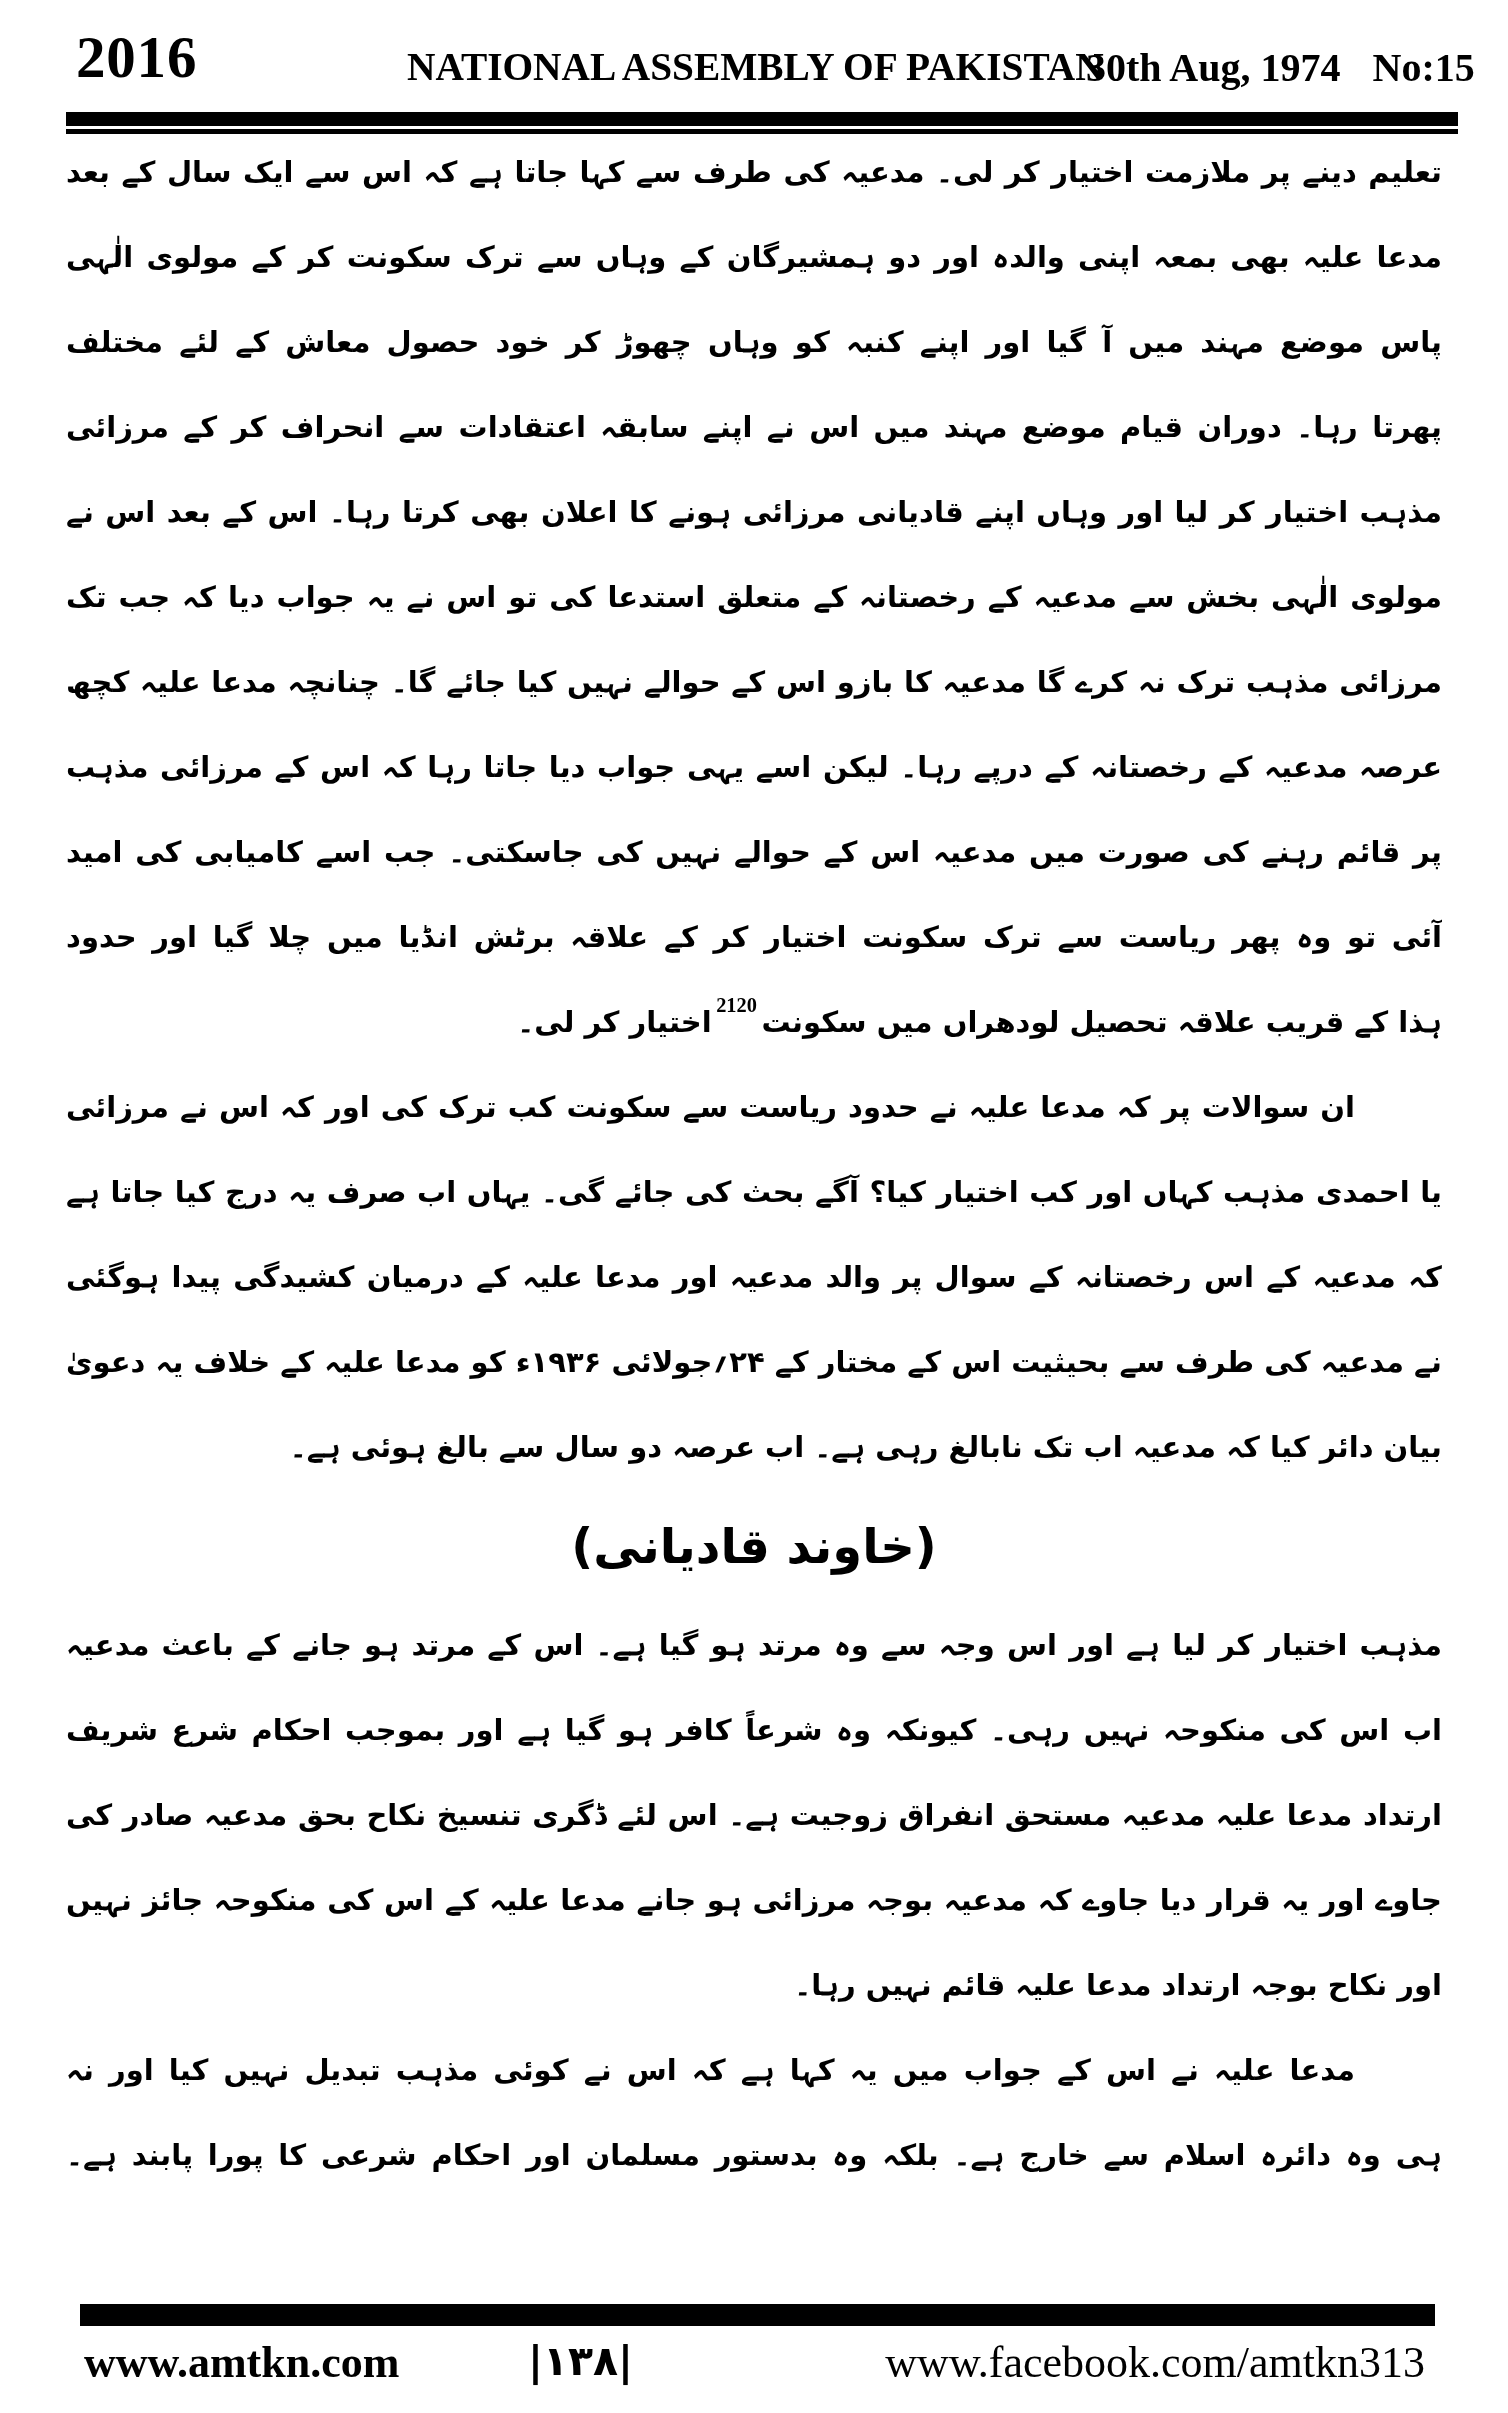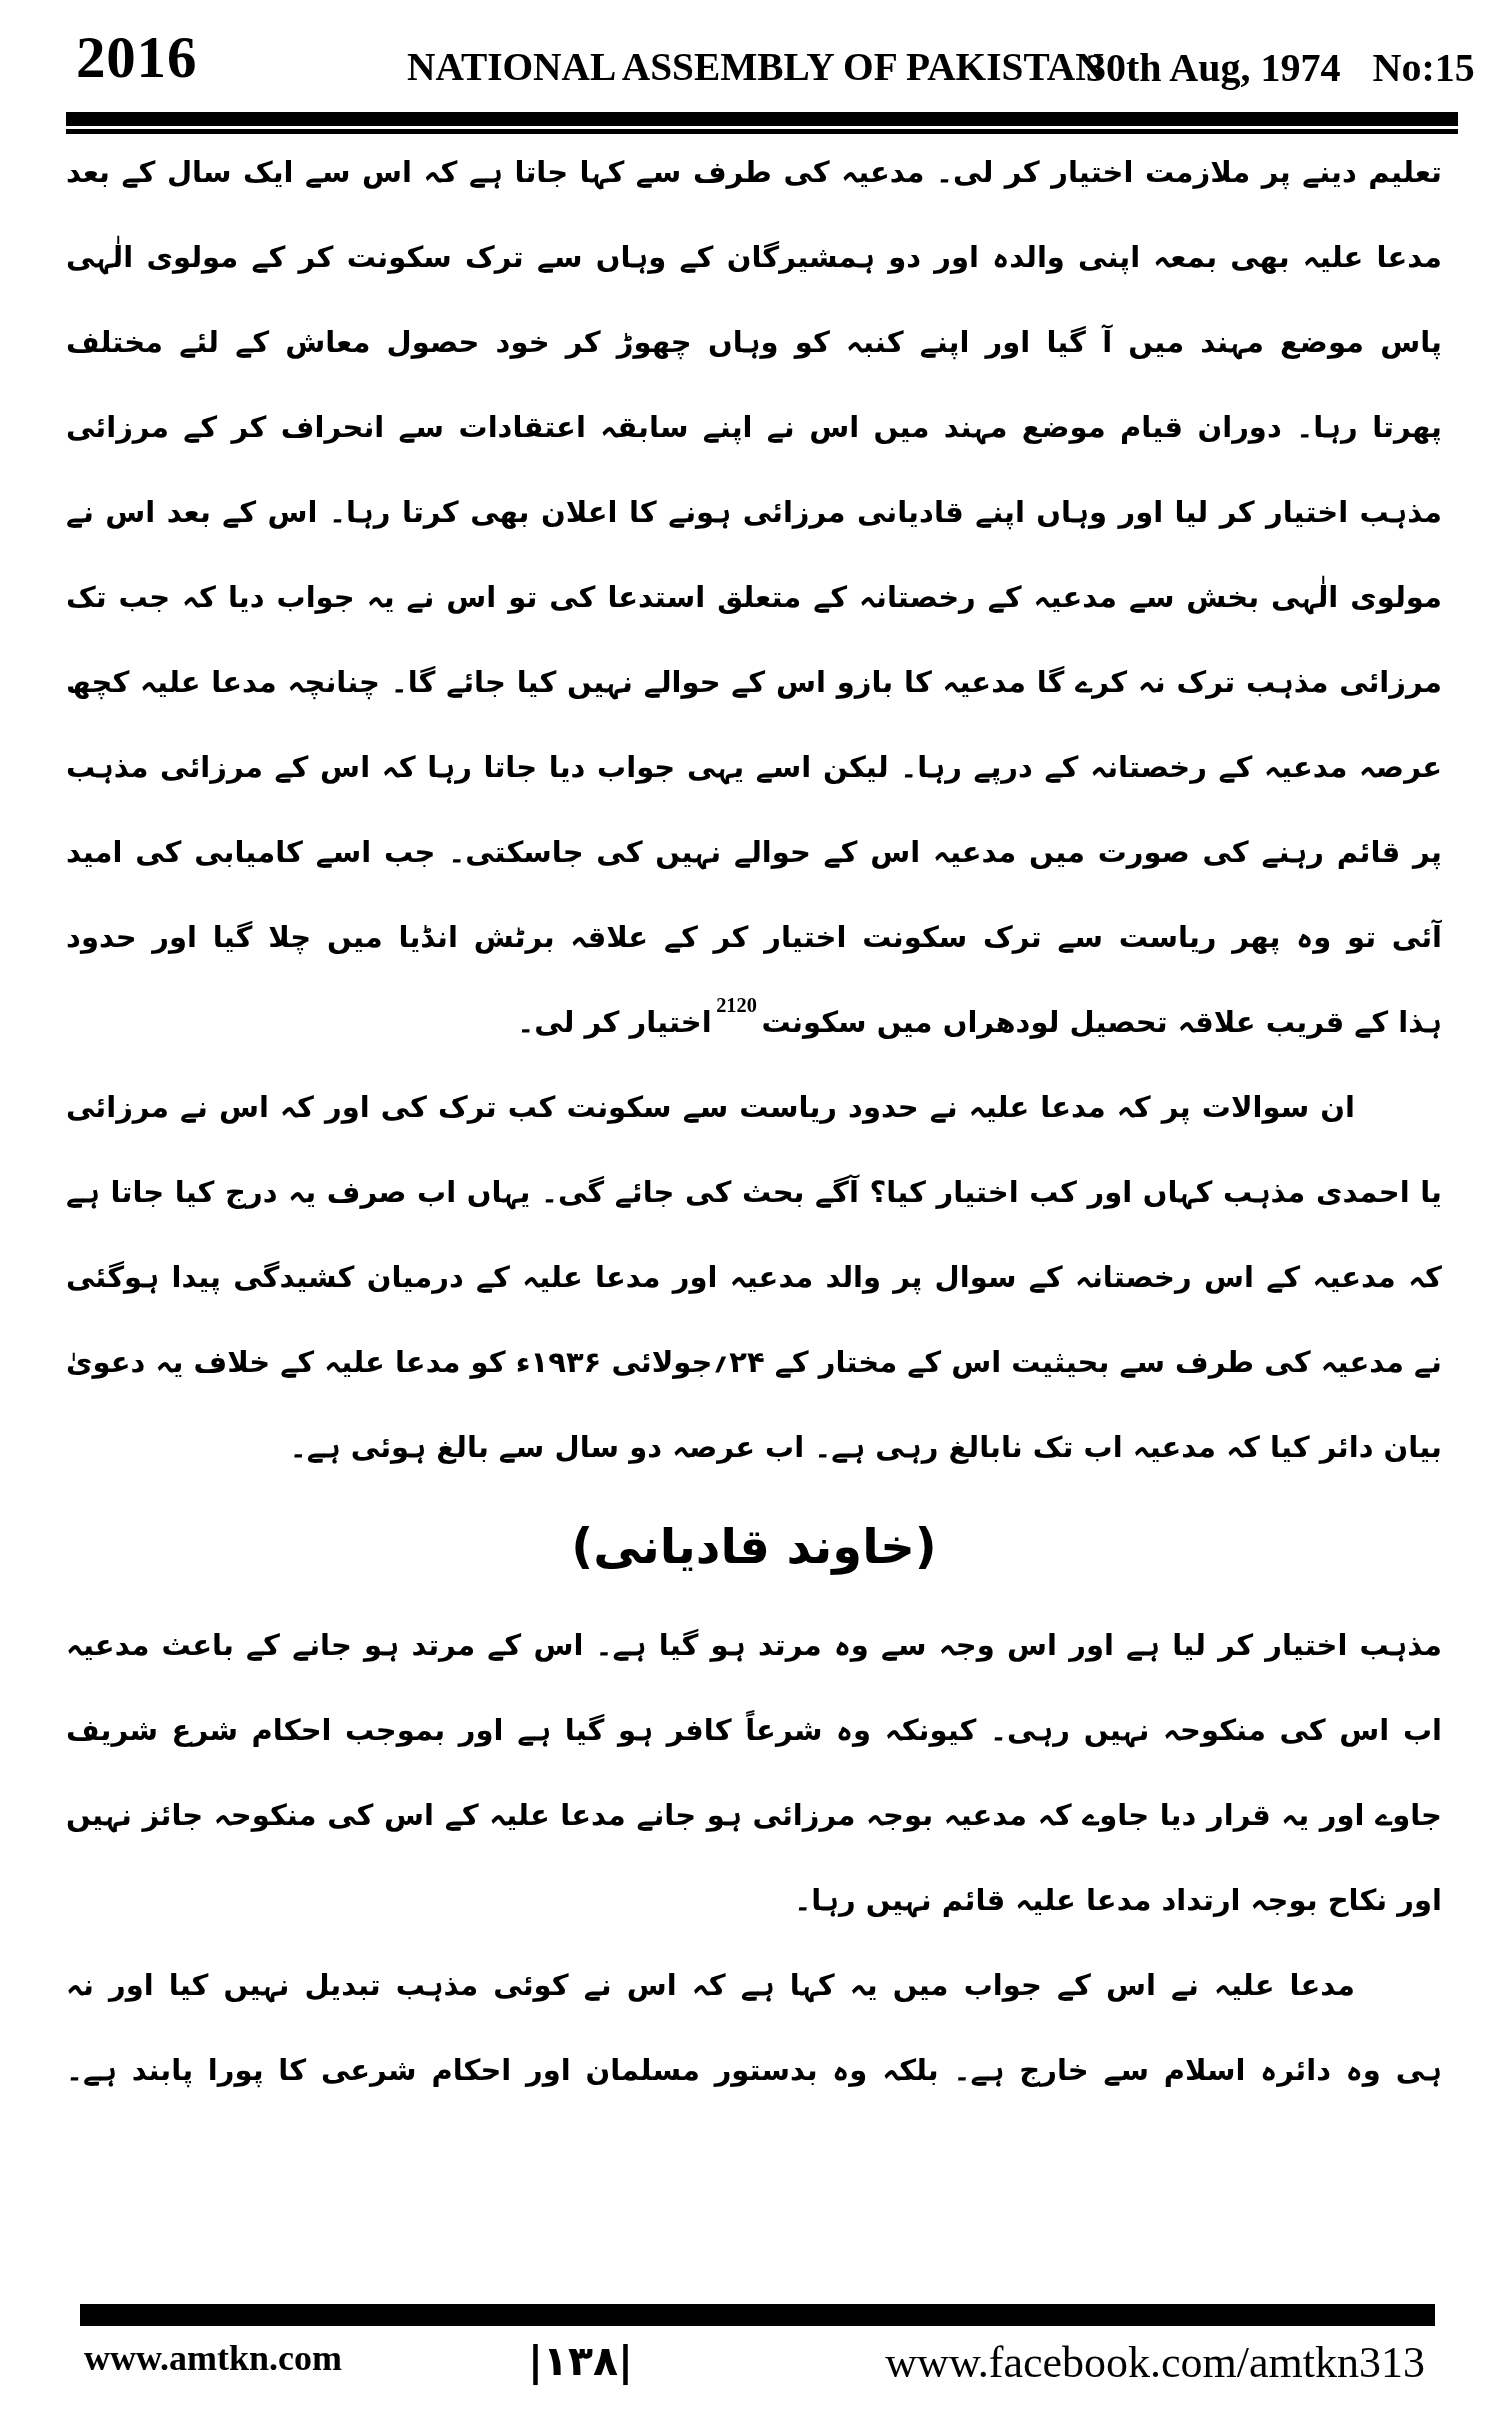--- a/index.html
+++ b/index.html
@@ -61,21 +61,21 @@
     font-family:"DejaVu Sans", sans-serif;
     font-weight:bold;font-size:48px;
   }
   
   .ftr-bar{
     position:absolute;top:2304px;left:80px;width:1355px;height:22px;
     background:#000;
   }
   .ftr-web{
     position:absolute;left:84px;top:2337px;
-    font-size:36px;font-weight:bold;
+    font-size:44px;font-weight:bold;
     font-family:"Liberation Serif", serif;
   }
   .ftr-page{
     position:absolute;left:528px;top:2337px;
     font-size:41px;font-weight:bold;
     font-family:"DejaVu Sans", sans-serif;
     direction:rtl;
   }
   .ftr-fb{
     position:absolute;right:83px;top:2337px;
@@ -118,20 +118,21 @@
     <div class="line">کہ مدعیہ کے اس رخصتانہ کے سوال پر والد مدعیہ اور مدعا علیہ کے درمیان کشیدگی پیدا ہوگئی اور والد مدعیہ</div>
     <div class="line">نے مدعیہ کی طرف سے بحیثیت اس کے مختار کے ۲۴؍جولائی ۱۹۳۶ء کو مدعا علیہ کے خلاف یہ دعویٰ بدیں</div>
     <div class="line last">بیان دائر کیا کہ مدعیہ اب تک نابالغ رہی ہے۔ اب عرصہ دو سال سے بالغ ہوئی ہے۔</div>
   </div>
 
   <div class="section-heading">(خاوند قادیانی)</div>
 
   <div>
     <div class="line">مذہب اختیار کر لیا ہے اور اس وجہ سے وہ مرتد ہو گیا ہے۔ اس کے مرتد ہو جانے کے باعث مدعیہ</div>
     <div class="line">اب اس کی منکوحہ نہیں رہی۔ کیونکہ وہ شرعاً کافر ہو گیا ہے اور بموجب احکام شرع شریف بوجہ</div>
+    <div class="line">ارتداد مدعا علیہ مدعیہ مستحق انفراق زوجیت ہے۔ اس لئے ڈگری تنسیخ نکاح بحق مدعیہ صادر کی</div>
     <div class="line">جاوے اور یہ قرار دیا جاوے کہ مدعیہ بوجہ مرزائی ہو جانے مدعا علیہ کے اس کی منکوحہ جائز نہیں رہی</div>
     <div class="line last">اور نکاح بوجہ ارتداد مدعا علیہ قائم نہیں رہا۔</div>
   </div>
 
   <div>
     <div class="line indent">مدعا علیہ نے اس کے جواب میں یہ کہا ہے کہ اس نے کوئی مذہب تبدیل نہیں کیا اور نہ</div>
     <div class="line">ہی وہ دائرہ اسلام سے خارج ہے۔ بلکہ وہ بدستور مسلمان اور احکام شرعی کا پورا پابند ہے۔ احمدی</div>
   </div>
 
 </div>

